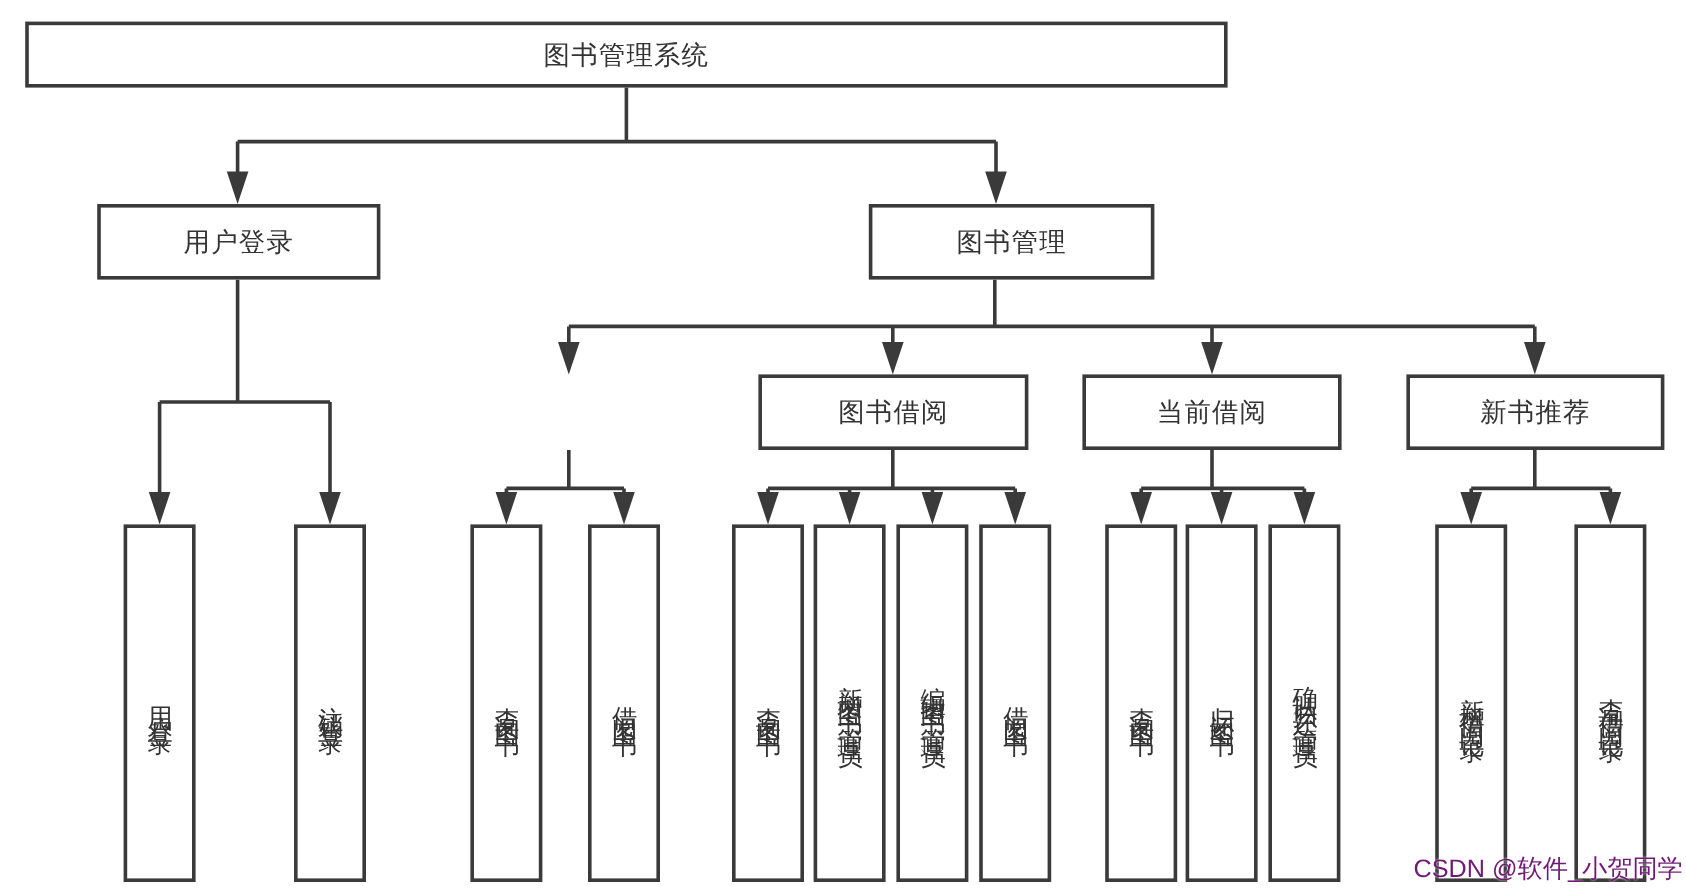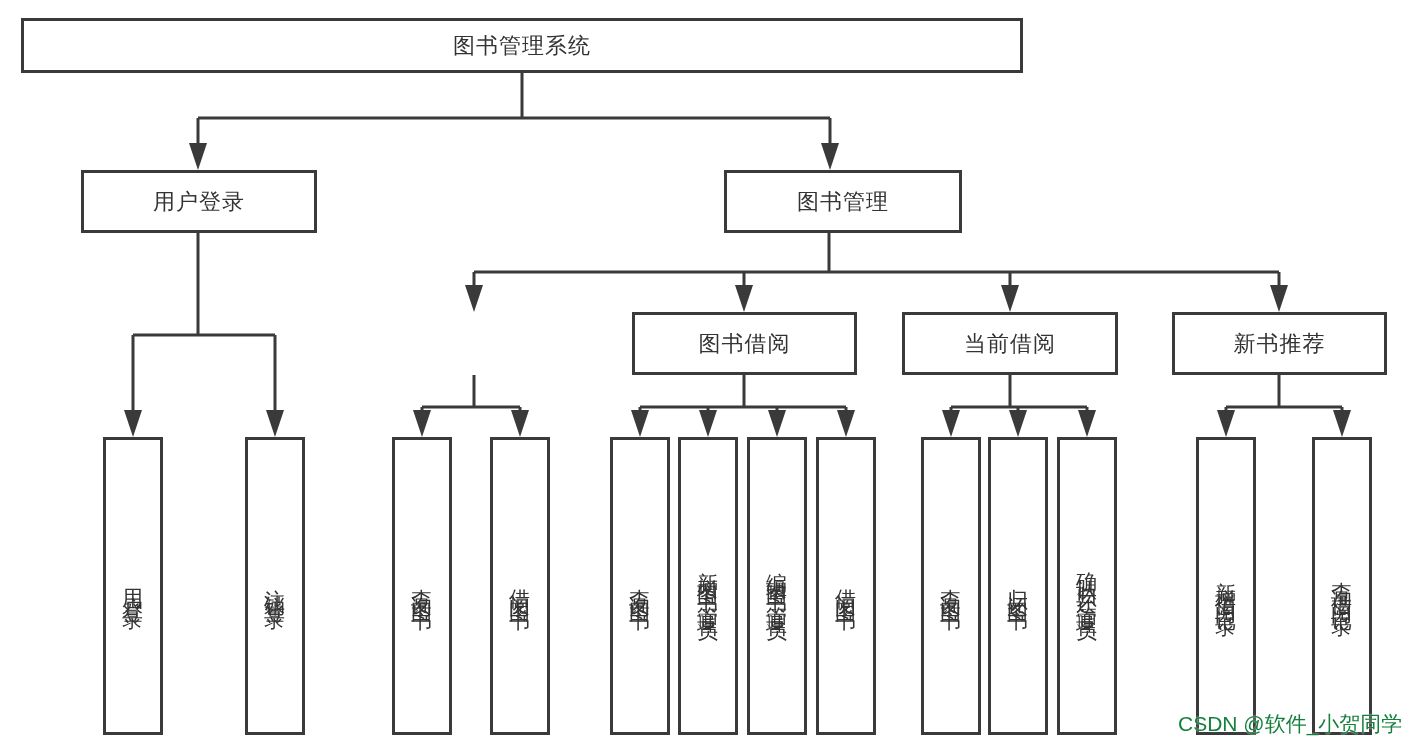--- a/index.html
+++ b/index.html
@@ -46,21 +46,21 @@
     letter-spacing: 7px;
     line-height: 1;
     white-space: nowrap;
   }
   .watermark {
     position: absolute;
     left: 1178px;
     top: 710px;
     width: 225px;
     font-size: 21px;
-    color: #15803d;
+    color: #701a75;
     text-shadow: 0 0 2px #ffffff;
     z-index: 6;
     white-space: nowrap;
   }
 </style>
 </head>
 <body>
 
 <div class="canvas">
 

